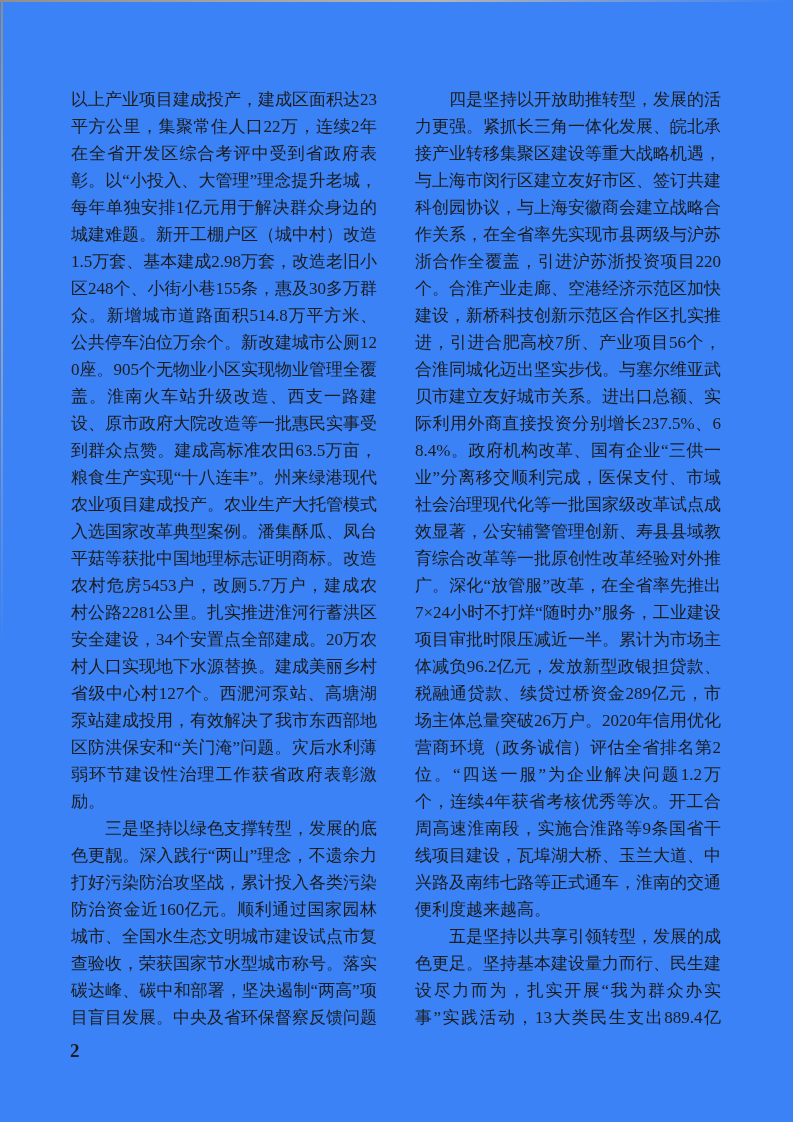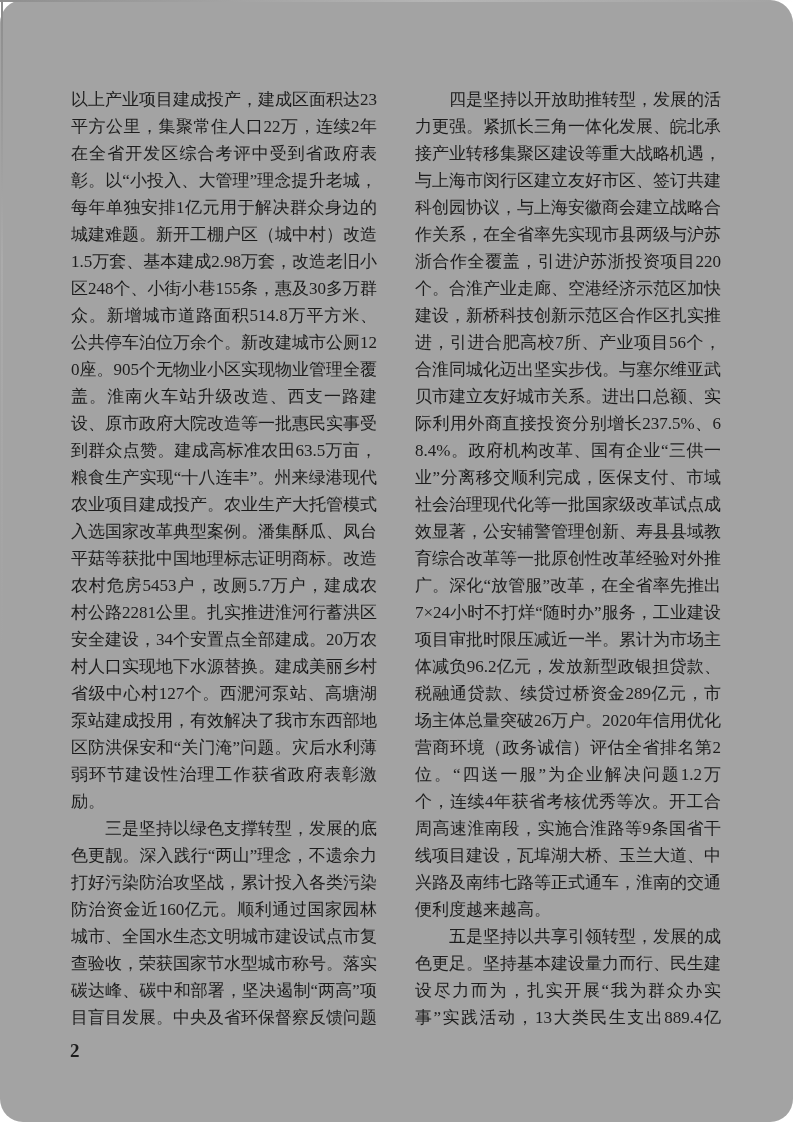--- a/index.html
+++ b/index.html
@@ -7,22 +7,21 @@
   body {
     width: 793px;
     height: 1122px;
     position: relative;
     font-family: "Liberation Serif", "DejaVu Serif", serif;
     overflow: hidden;
   }
   .page {
     position: absolute;
     inset: 0;
-    background: #a3a3a3;
-    border-radius: 23px;
+    background: #3b82f6;
   }
   
   .scan-edge-top {
     position: absolute;
     top: 0; left: 0;
     width: 100%; height: 2px;
     background: linear-gradient(to right, #8f8f8f 0%, #b5b5b5 55%, rgba(181,181,181,0) 100%);
   }
   .scan-edge-left {
     position: absolute;

